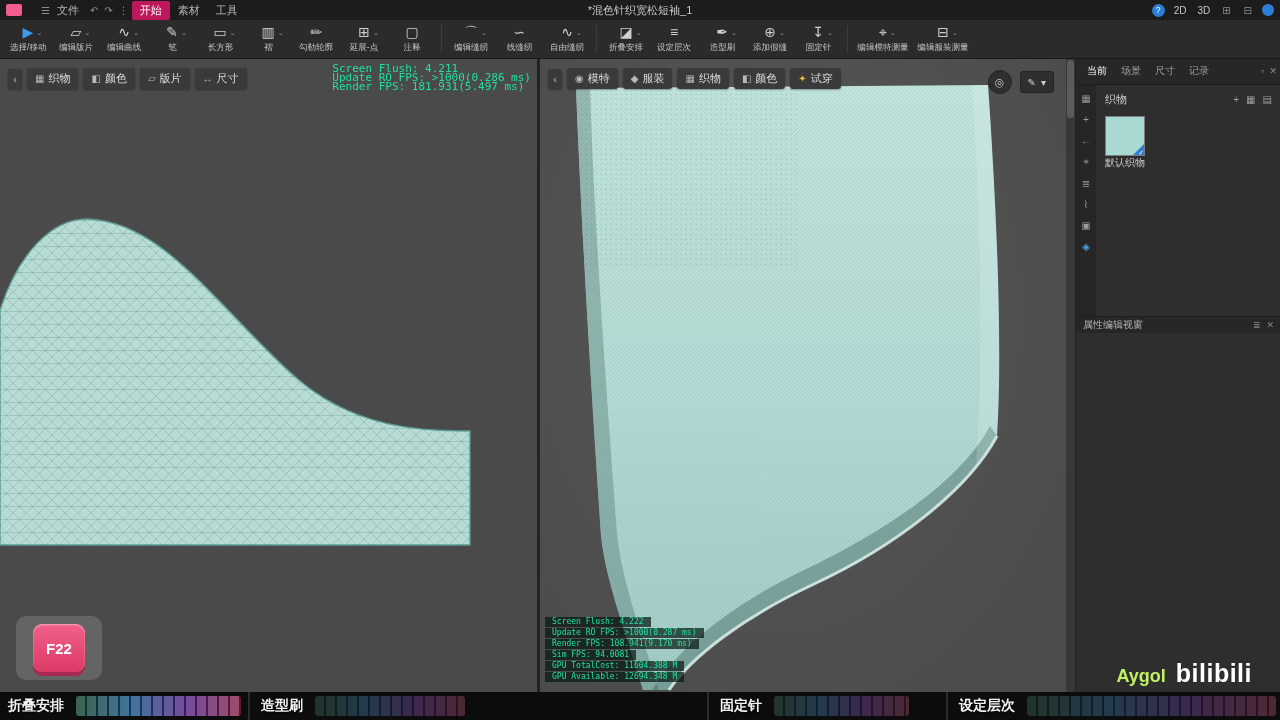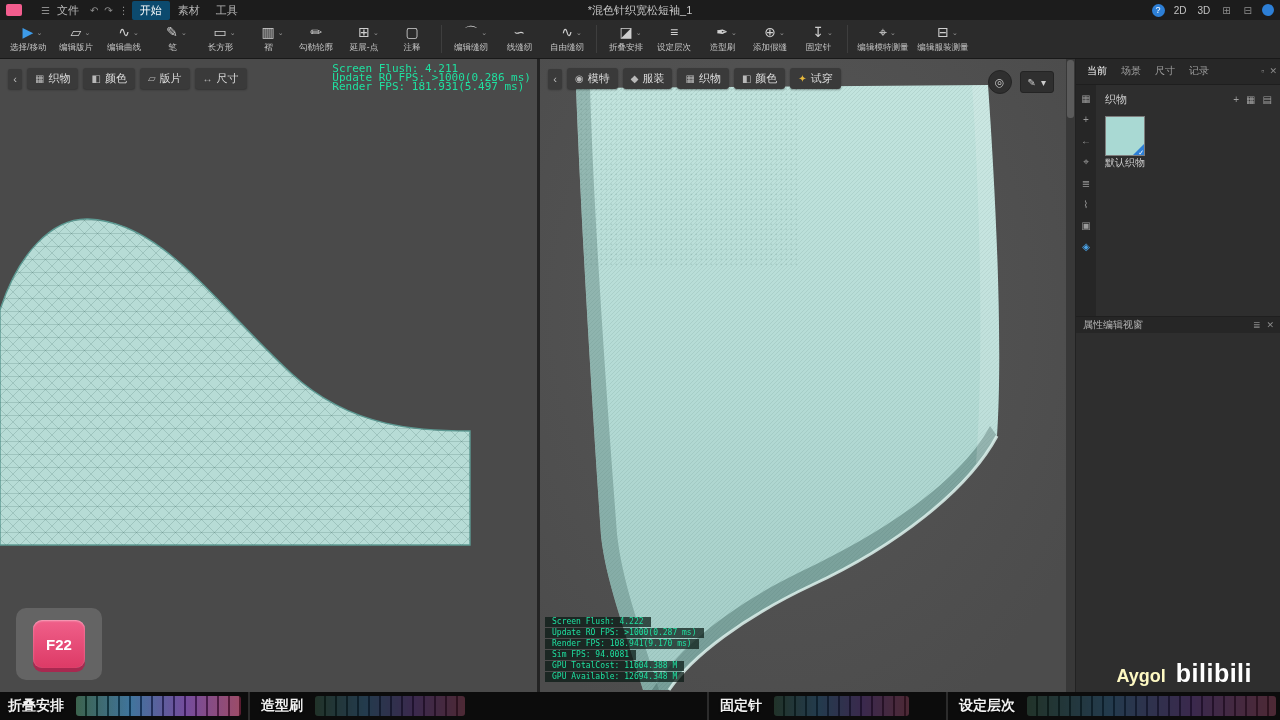--- a/index.html
+++ b/index.html
@@ -4,21 +4,21 @@
 <style>
   html,body{margin:0;padding:0;background:#111;}
   .app{position:relative;width:1280px;height:720px;background:#2a2a2a;overflow:hidden;
        font-family:"Liberation Sans","DejaVu Sans",sans-serif;-webkit-font-smoothing:antialiased;}
 
   
   .menubar{position:absolute;top:0;left:0;right:0;height:20px;background:#1c1c1c;
            display:flex;align-items:center;padding:0 6px;color:#b8b8b8;font-size:11px;z-index:20;}
   .logo{width:16px;height:12px;background:#f25d8e;border-radius:2px;margin-right:8px;flex:none;}
   .menu-item{padding:2px 8px;display:flex;gap:4px;align-items:center;border-radius:2px;cursor:default;}
-  .menu-item.active{background:#0c4a6e;color:#fff;}
+  .menu-item.active{background:#be185d;color:#fff;}
   .mb-glyph{padding:0 3px;color:#8d8d8d;font-size:10px;}
   .mb-title{position:absolute;left:50%;transform:translateX(-50%);color:#c9c9c9;font-size:11px;white-space:nowrap;}
   .mb-right{margin-left:auto;display:flex;align-items:center;gap:7px;}
   .help-circle{width:13px;height:13px;border-radius:50%;background:#2d7fd6;color:#fff;font-size:9px;
                display:flex;align-items:center;justify-content:center;}
   .mode-btn{color:#c4c4c4;font-size:10px;padding:1px 2px;}
   .blue-dot{width:12px;height:12px;border-radius:50%;background:#2d7fd6;}
 
   
   .toolbar{position:absolute;top:20px;left:0;right:0;height:38px;background:#2b2b2b;
@@ -52,21 +52,21 @@
   .dbg3{position:absolute;left:5px;bottom:10px;font-family:"DejaVu Sans Mono",monospace;font-size:8px;
         line-height:10px;z-index:5;}
   .dbg3 div{display:table;background:rgba(8,25,20,.72);color:#1fe0a0;padding:0 7px;margin-top:1px;}
 
   .view-btns{position:absolute;top:12px;right:12px;display:flex;gap:8px;align-items:center;z-index:6;}
   .vb-circle{width:22px;height:22px;border-radius:50%;background:#2f2f2f;color:#ccc;display:flex;
              align-items:center;justify-content:center;font-size:11px;border:1px solid #242424;}
   .vb-rect{height:20px;background:#2f2f2f;border-radius:3px;color:#ccc;display:flex;align-items:center;
            gap:5px;padding:0 7px;font-size:10px;border:1px solid #242424;}
 
-  .hotkey-wrap{position:absolute;left:16px;bottom:12px;width:86px;height:72px;border-radius:10px;
+  .hotkey-wrap{position:absolute;left:16px;bottom:12px;width:86px;height:64px;border-radius:10px;
                background:rgba(150,150,150,.35);display:flex;align-items:center;justify-content:center;z-index:7;}
   .hotkey{width:52px;height:48px;border-radius:9px;background:linear-gradient(180deg,#f0608a,#dd3a66);
           color:#fff;font-weight:bold;font-size:15px;display:flex;align-items:center;justify-content:center;
           box-shadow:0 4px 0 #a82950, inset 0 1px 2px rgba(255,255,255,.45);}
 
   svg.canvas-art{position:absolute;top:0;left:0;}
 
   
   .sidebar{position:absolute;top:58px;left:1075px;width:205px;height:634px;background:#2e2e2e;
            border-left:1px solid #222;color:#ccc;}
@@ -98,21 +98,21 @@
              display:flex;align-items:center;overflow:hidden;z-index:15;}
   .bb-label{color:#f2f2f2;font-size:14px;font-weight:bold;text-shadow:0 1px 2px #000;margin:0 8px;white-space:nowrap;}
   .kb{height:20px;border-radius:3px;margin:0 4px;flex:none;
       background-image:repeating-linear-gradient(90deg,rgba(255,255,255,.16) 0 9px,rgba(0,0,0,.35) 9px 11px),
                        linear-gradient(90deg,#17452c,#1c5a8a,#5a2a8a,#8a2a4a);}
   .kb.dim{opacity:.45;}
   .bb-div{width:2px;height:28px;background:#2c2c2c;margin:0 3px;flex:none;}
   .bb-sp{flex:none;}
 
   .watermark{position:absolute;right:28px;bottom:32px;display:flex;align-items:baseline;gap:10px;z-index:14;}
-  .wm-artist{color:#fef9c3;font-size:18px;font-weight:bold;}
+  .wm-artist{color:#bef264;font-size:18px;font-weight:bold;}
   .wm-site{color:#fff;font-size:25px;font-weight:800;letter-spacing:.5px;}
 </style>
 </head>
 <body>
 
 <div class="app">
 
   <div class="menubar">
     <div class="logo"></div>
     <div class="menu-item">

